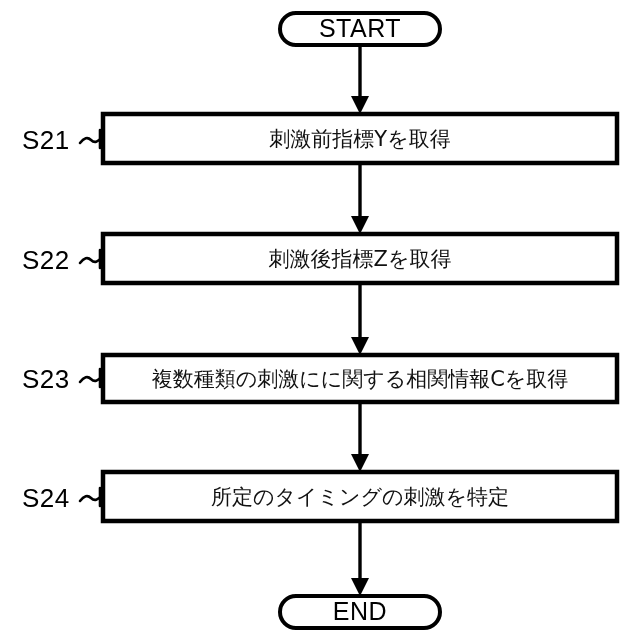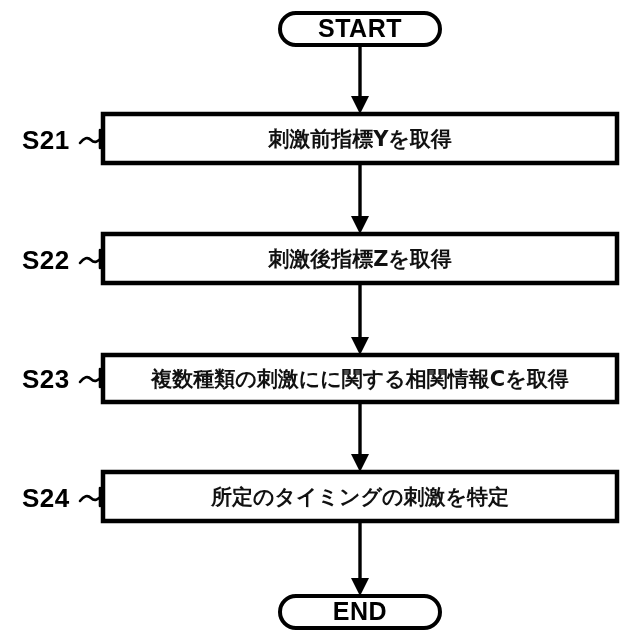--- a/index.html
+++ b/index.html
@@ -7,21 +7,20 @@
     padding: 0;
     background: #ffffff;
   }
   #canvas {
     position: relative;
     width: 640px;
     height: 640px;
     background: #ffffff;
     overflow: hidden;
     font-family: "Liberation Sans", "DejaVu Sans", sans-serif;
-    font-weight: bold;
   }
   #flow-svg {
     position: absolute;
     left: 0;
     top: 0;
     width: 640px;
     height: 640px;
   }
   .term-text {
     font-family: "Liberation Sans", "DejaVu Sans", sans-serif;

